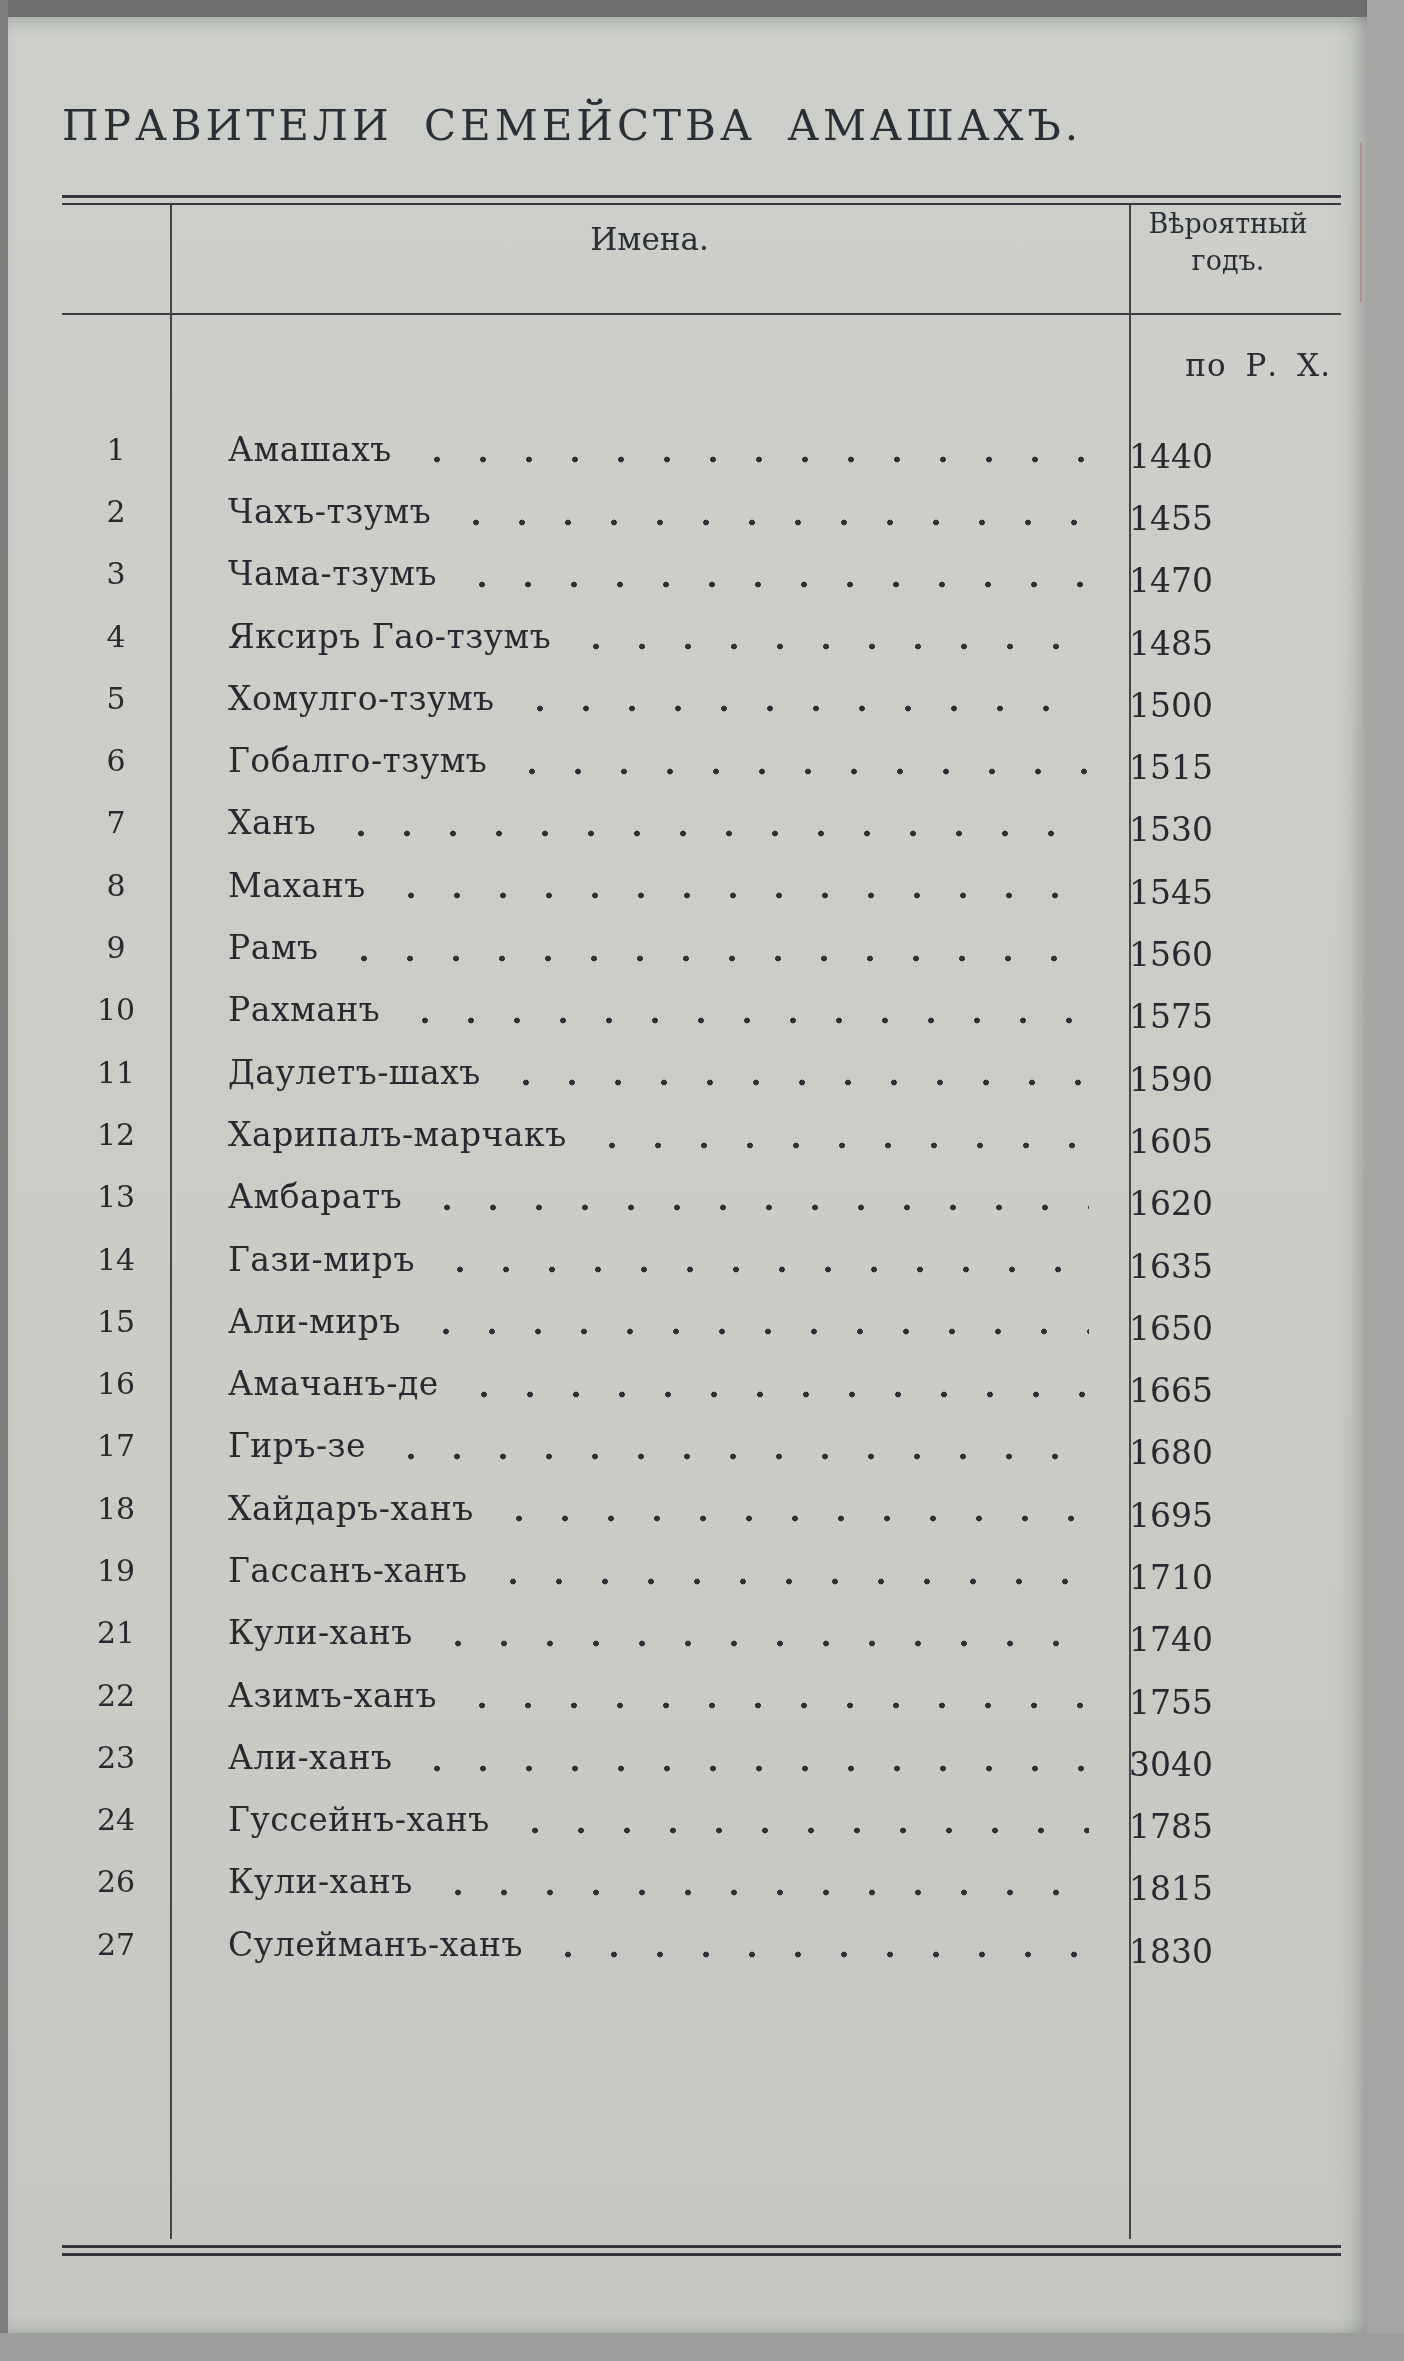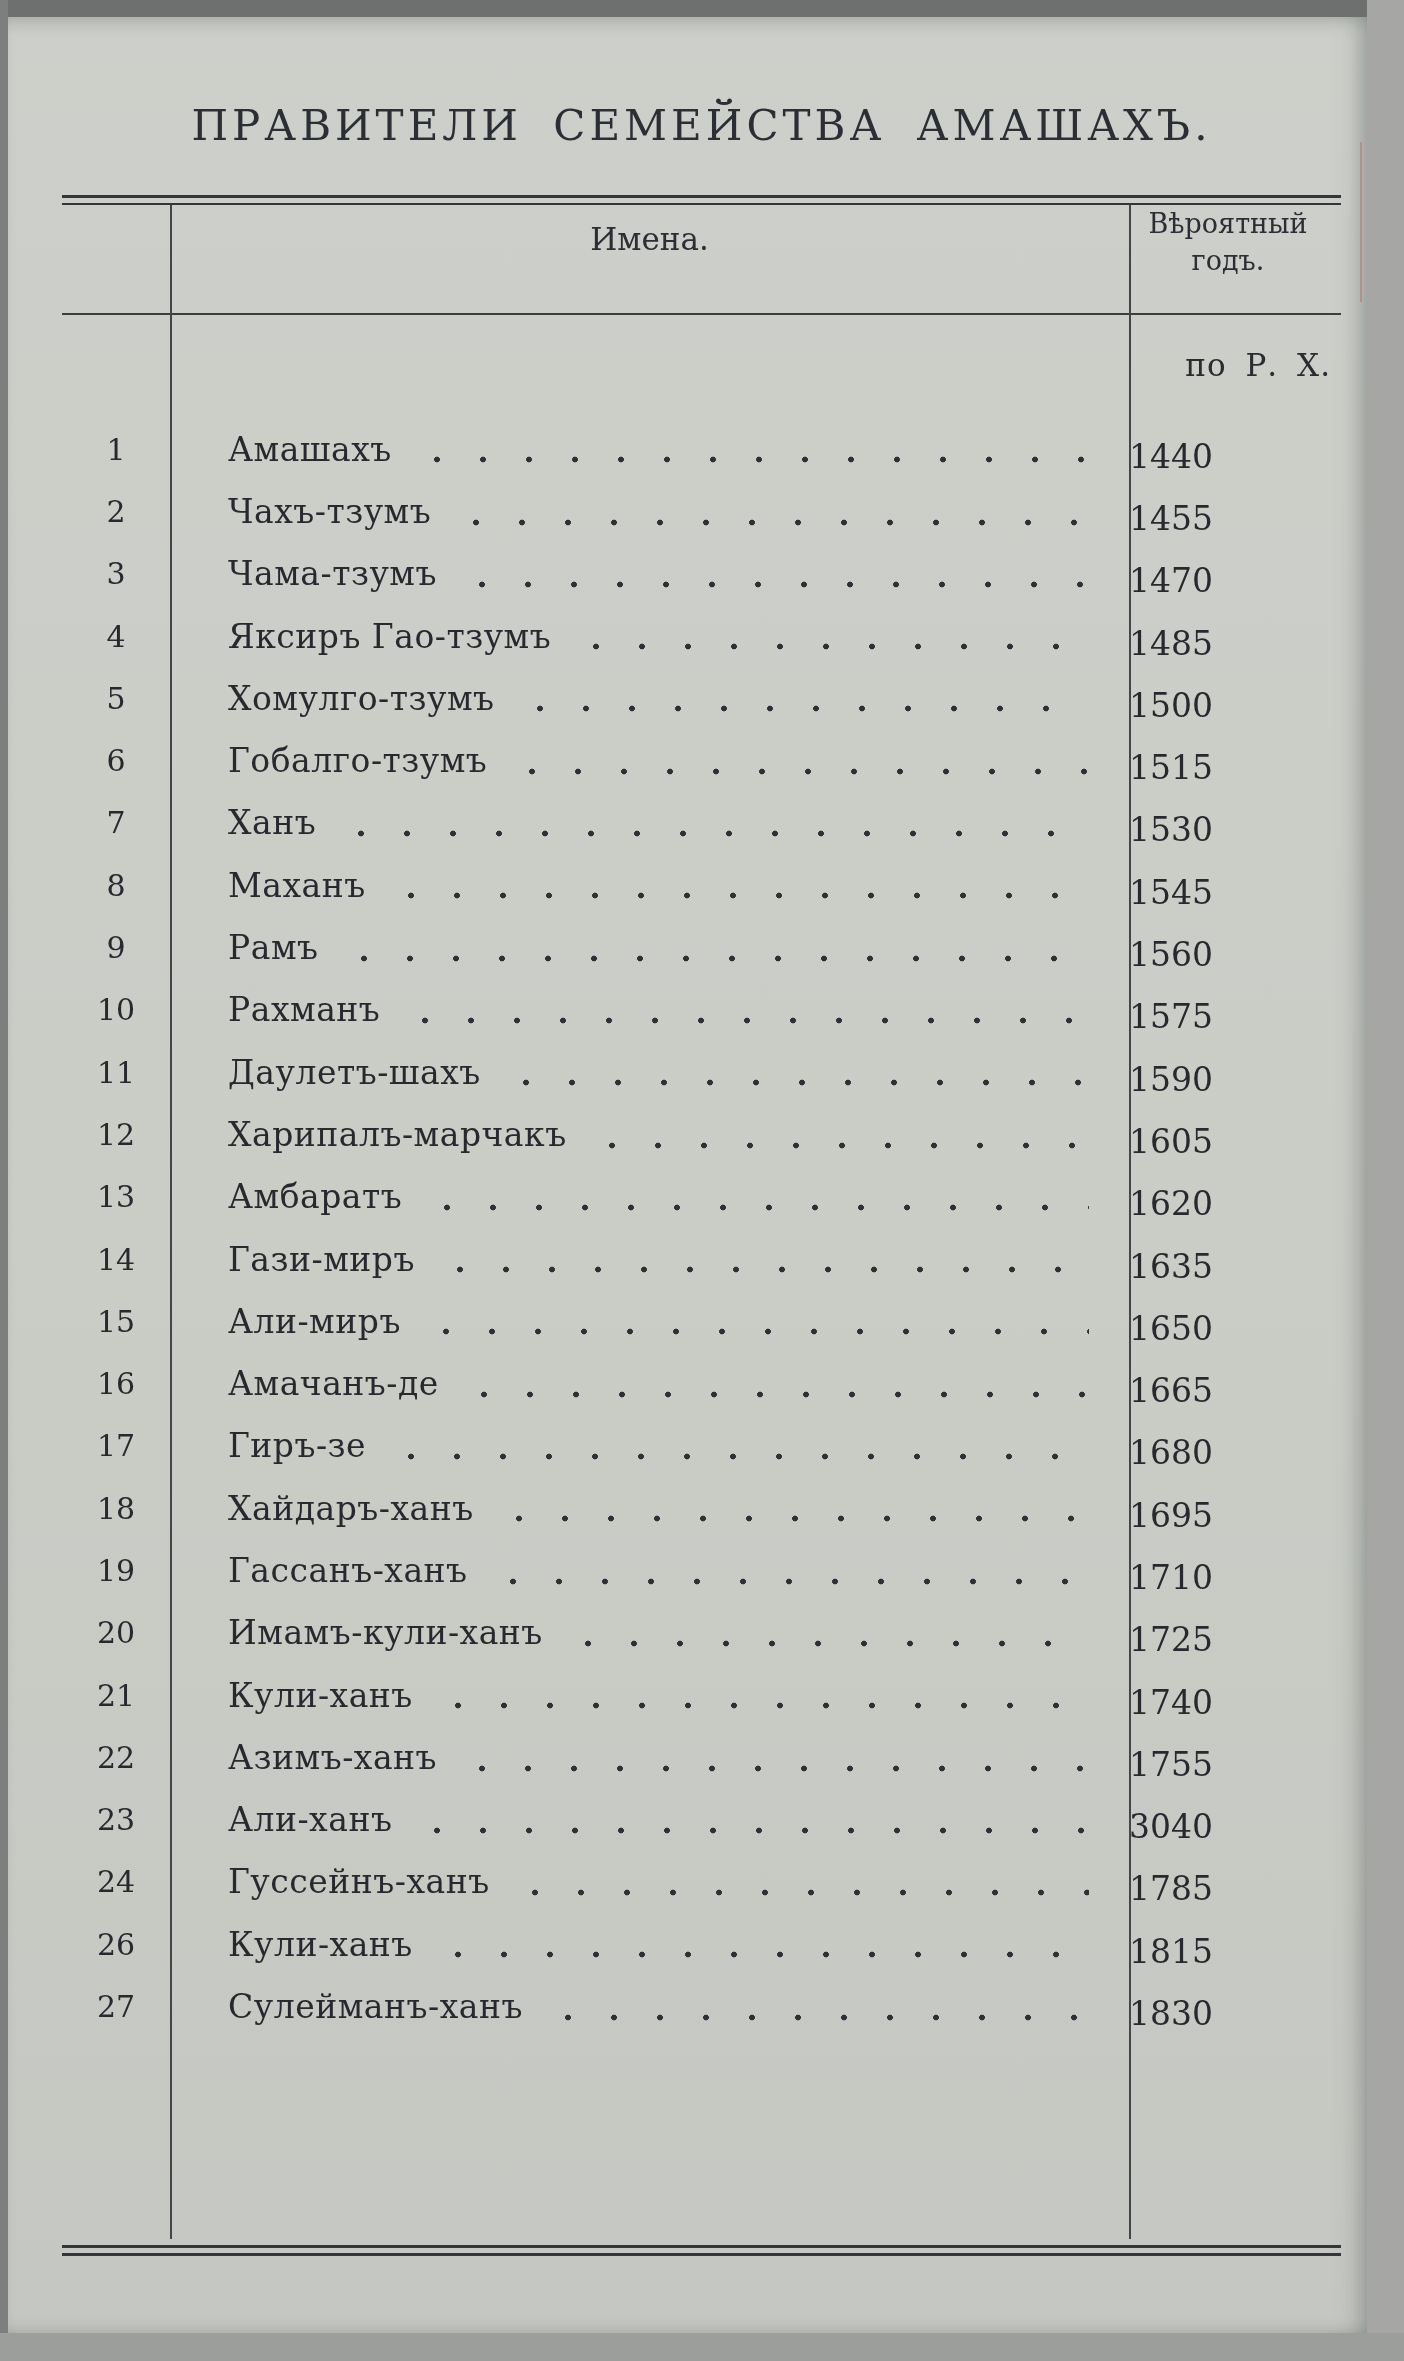--- a/index.html
+++ b/index.html
@@ -21,21 +21,21 @@
                 inset 0 14px 18px -12px rgba(96,100,99,.35),
                 inset 0 -10px 14px -10px rgba(96,100,99,.30);
   }
   .red-artifact{
     position:absolute;left:1352px;top:125px;width:2px;height:160px;
     background:rgba(190,80,80,.35);
   }
 
   .page-title{
     position:absolute;left:54px;top:84px;width:1279px;
-    text-align:center;font-size:42px;line-height:50px;
+    text-align:left;font-size:42px;line-height:50px;
     letter-spacing:4px;word-spacing:14px;color:#2c2e35;
   }
 
   .table-area{position:absolute;left:54px;top:178px;width:1279px;height:2080px;}
 
   .rule-top{height:5px;border-top:3px solid #34363b;border-bottom:2px solid #34363b;}
   .rule-mid{border-top:2px solid #3b3d41;}
   .rule-bottom{
     position:absolute;top:2050px;left:0;width:100%;height:5px;
     border-top:3px solid #34363b;border-bottom:3px solid #34363b;
@@ -226,26 +226,20 @@
     <div class="cell year">1695</div>
   </div>
 
   <div class="row">
     <div class="cell num">19</div>
     <div class="cell name">Гассанъ-ханъ</div>
     <div class="leader"></div>
     <div class="cell year">1710</div>
   </div>
 
-  <div class="row">
-    <div class="cell num">20</div>
-    <div class="cell name">Имамъ-кули-ханъ</div>
-    <div class="leader"></div>
-    <div class="cell year">1725</div>
-  </div>
 
   <div class="row">
     <div class="cell num">21</div>
     <div class="cell name">Кули-ханъ</div>
     <div class="leader"></div>
     <div class="cell year">1740</div>
   </div>
 
   <div class="row">
     <div class="cell num">22</div>

